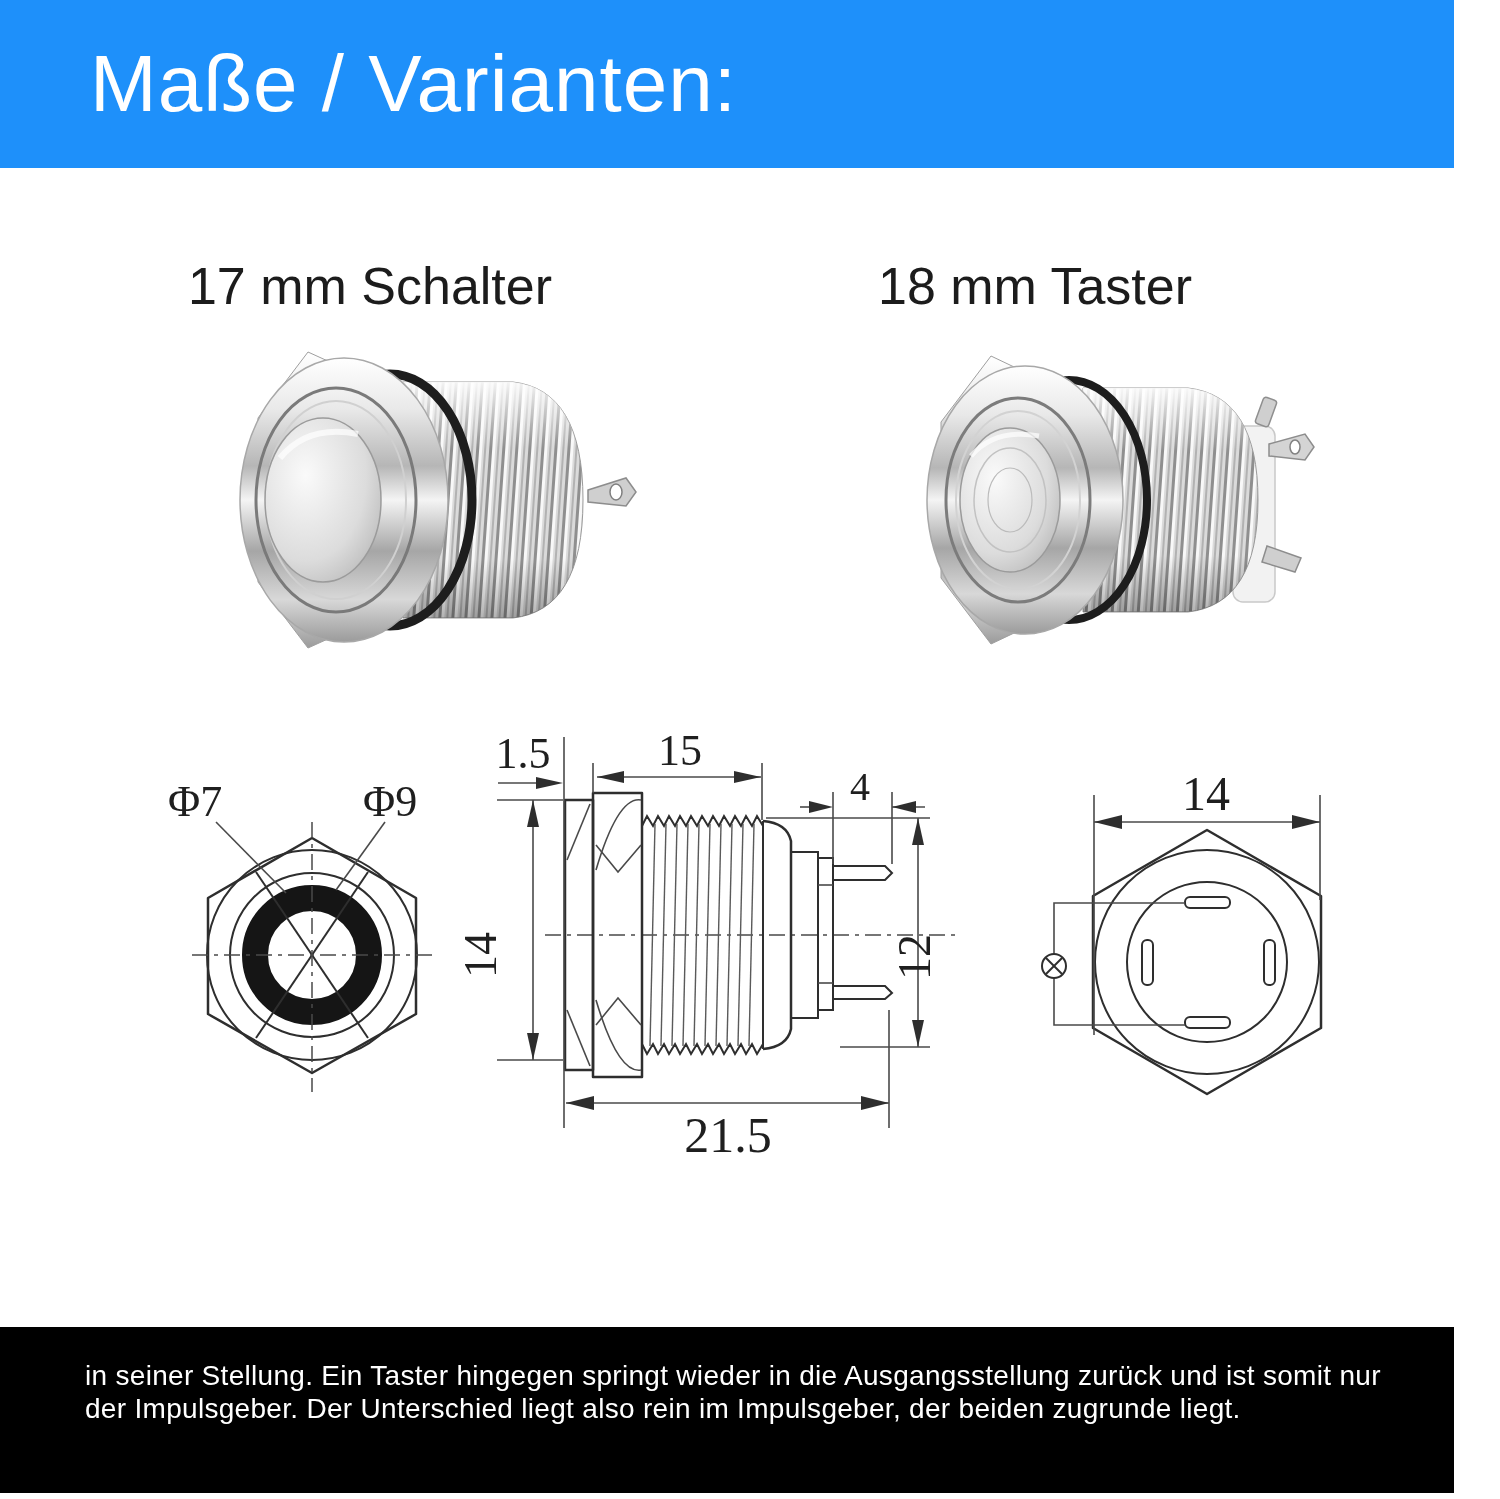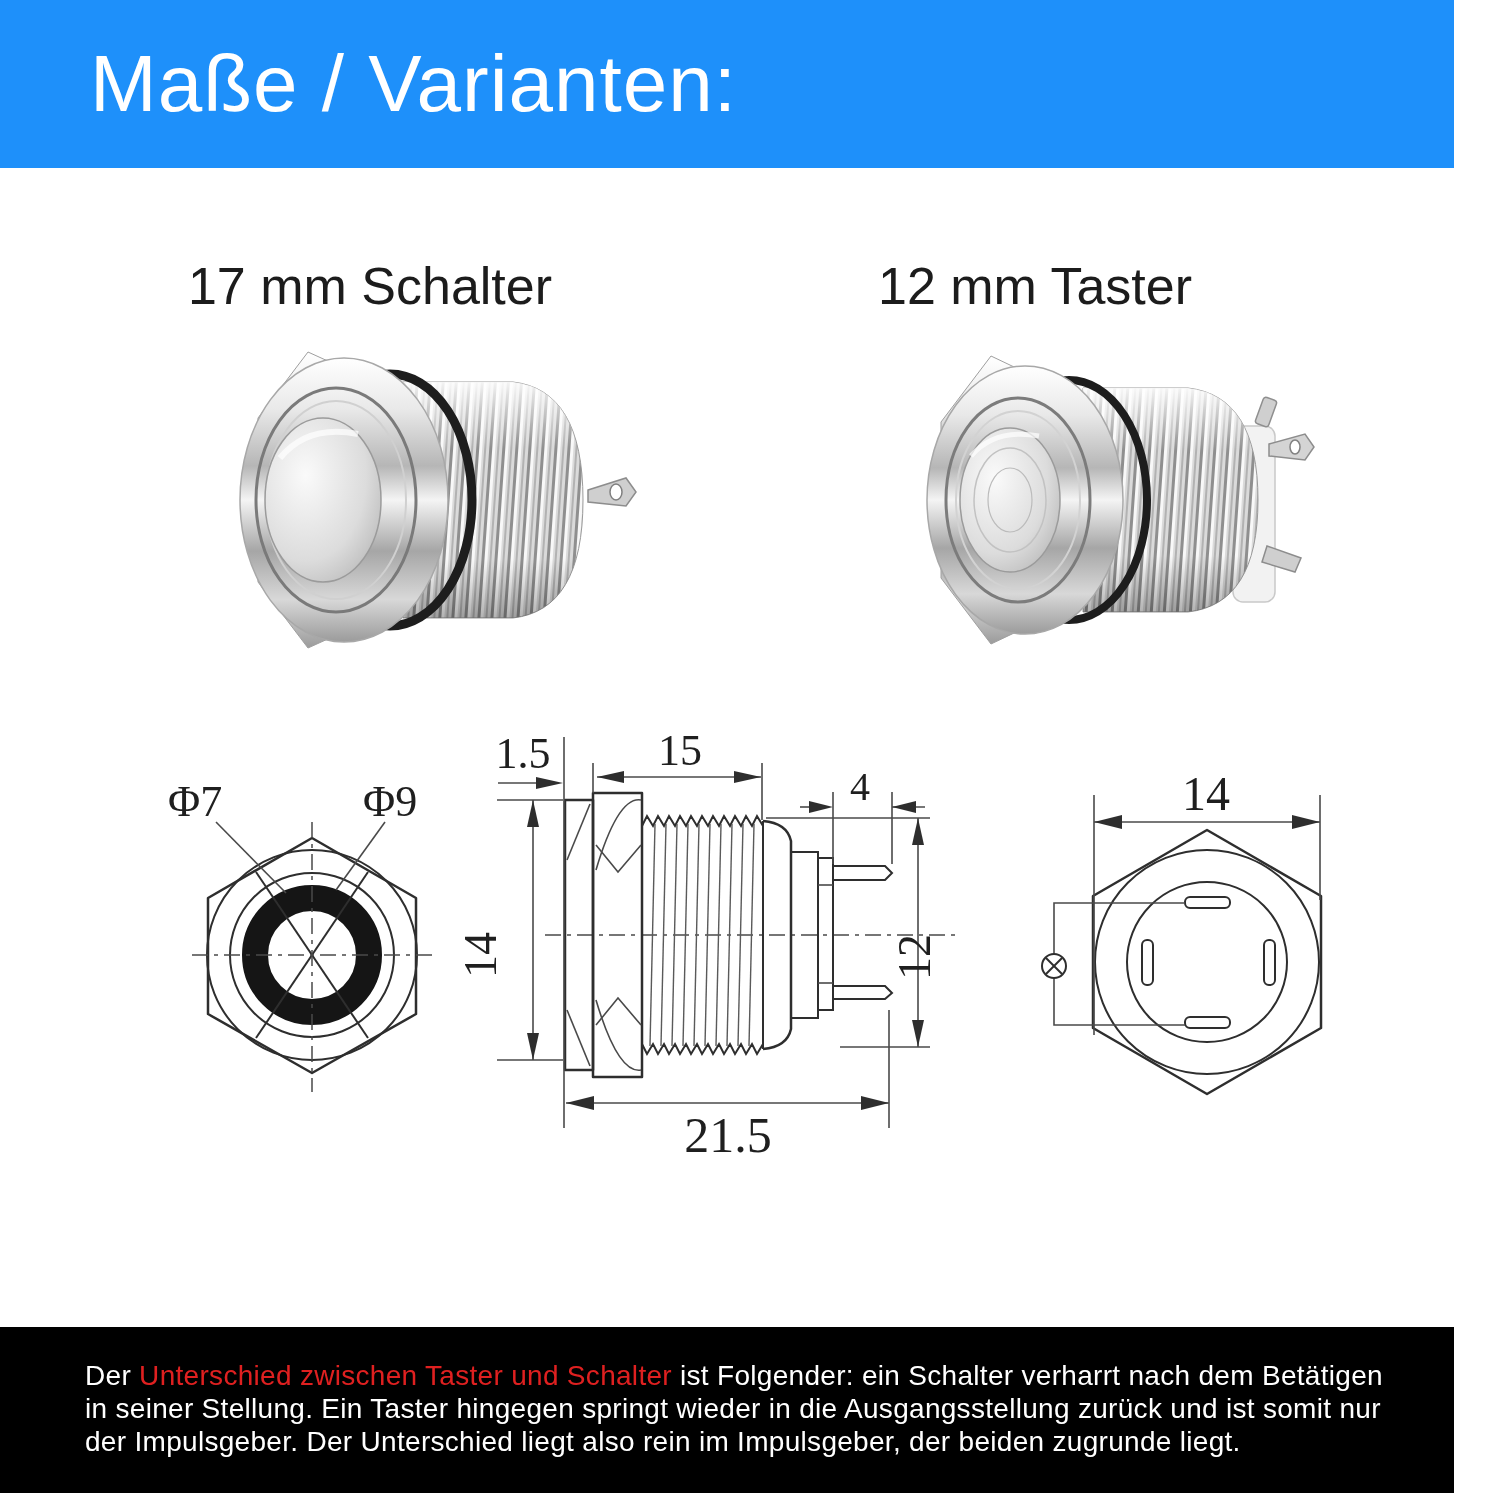--- a/index.html
+++ b/index.html
@@ -36,21 +36,21 @@
 </head>
 <body>
 
 <div class="page">
 
   <div class="header">
     <h1>Maße / Varianten:</h1>
   </div>
 
   <div class="vlabel left">17 mm Schalter</div>
-  <div class="vlabel right">12 mm Taster</div>
+  <div class="vlabel right">18 mm Taster</div>
 
   <svg class="photo left" width="500" height="352" viewBox="0 0 500 352">
     <defs>
       <linearGradient id="chrome1" x1="0" y1="0" x2="0" y2="1">
         <stop offset="0" stop-color="#ffffff"></stop>
           <stop offset="0.18" stop-color="#e9e9e9"></stop>
         <stop offset="0.38" stop-color="#b6b6b6"></stop>
           <stop offset="0.5" stop-color="#f4f4f4"></stop>
         <stop offset="0.68" stop-color="#a6a6a6"></stop>
           <stop offset="0.85" stop-color="#d8d8d8"></stop>
@@ -238,19 +238,18 @@
       <polygon class="arr" points="1094,822 1122,815 1122,829"></polygon>
       <polygon class="arr" points="1320,822 1292,815 1292,829"></polygon>
       <line class="tn" x1="1094" y1="795" x2="1094" y2="1035"></line>
       <line class="tn" x1="1320" y1="795" x2="1320" y2="900"></line>
       <text class="dimtxt" x="1206" y="810" font-size="48" text-anchor="middle">14</text>
     </g>
   </svg>
 
   <div class="footer">
     <p class="footer-text">
-      <span class="fl"><span>Der </span><span class="red">Unterschied zwischen Taster und Schalter</span><span> ist Folgender: ein Schalter verharrt nach dem Betätigen</span></span>
       <span class="fl">in seiner Stellung. Ein Taster hingegen springt wieder in die Ausgangsstellung zurück und ist somit nur</span>
       <span class="fl">der Impulsgeber. Der Unterschied liegt also rein im Impulsgeber, der beiden zugrunde liegt.</span>
     </p>
   </div>
 
 </div>
 
 </body></html>

